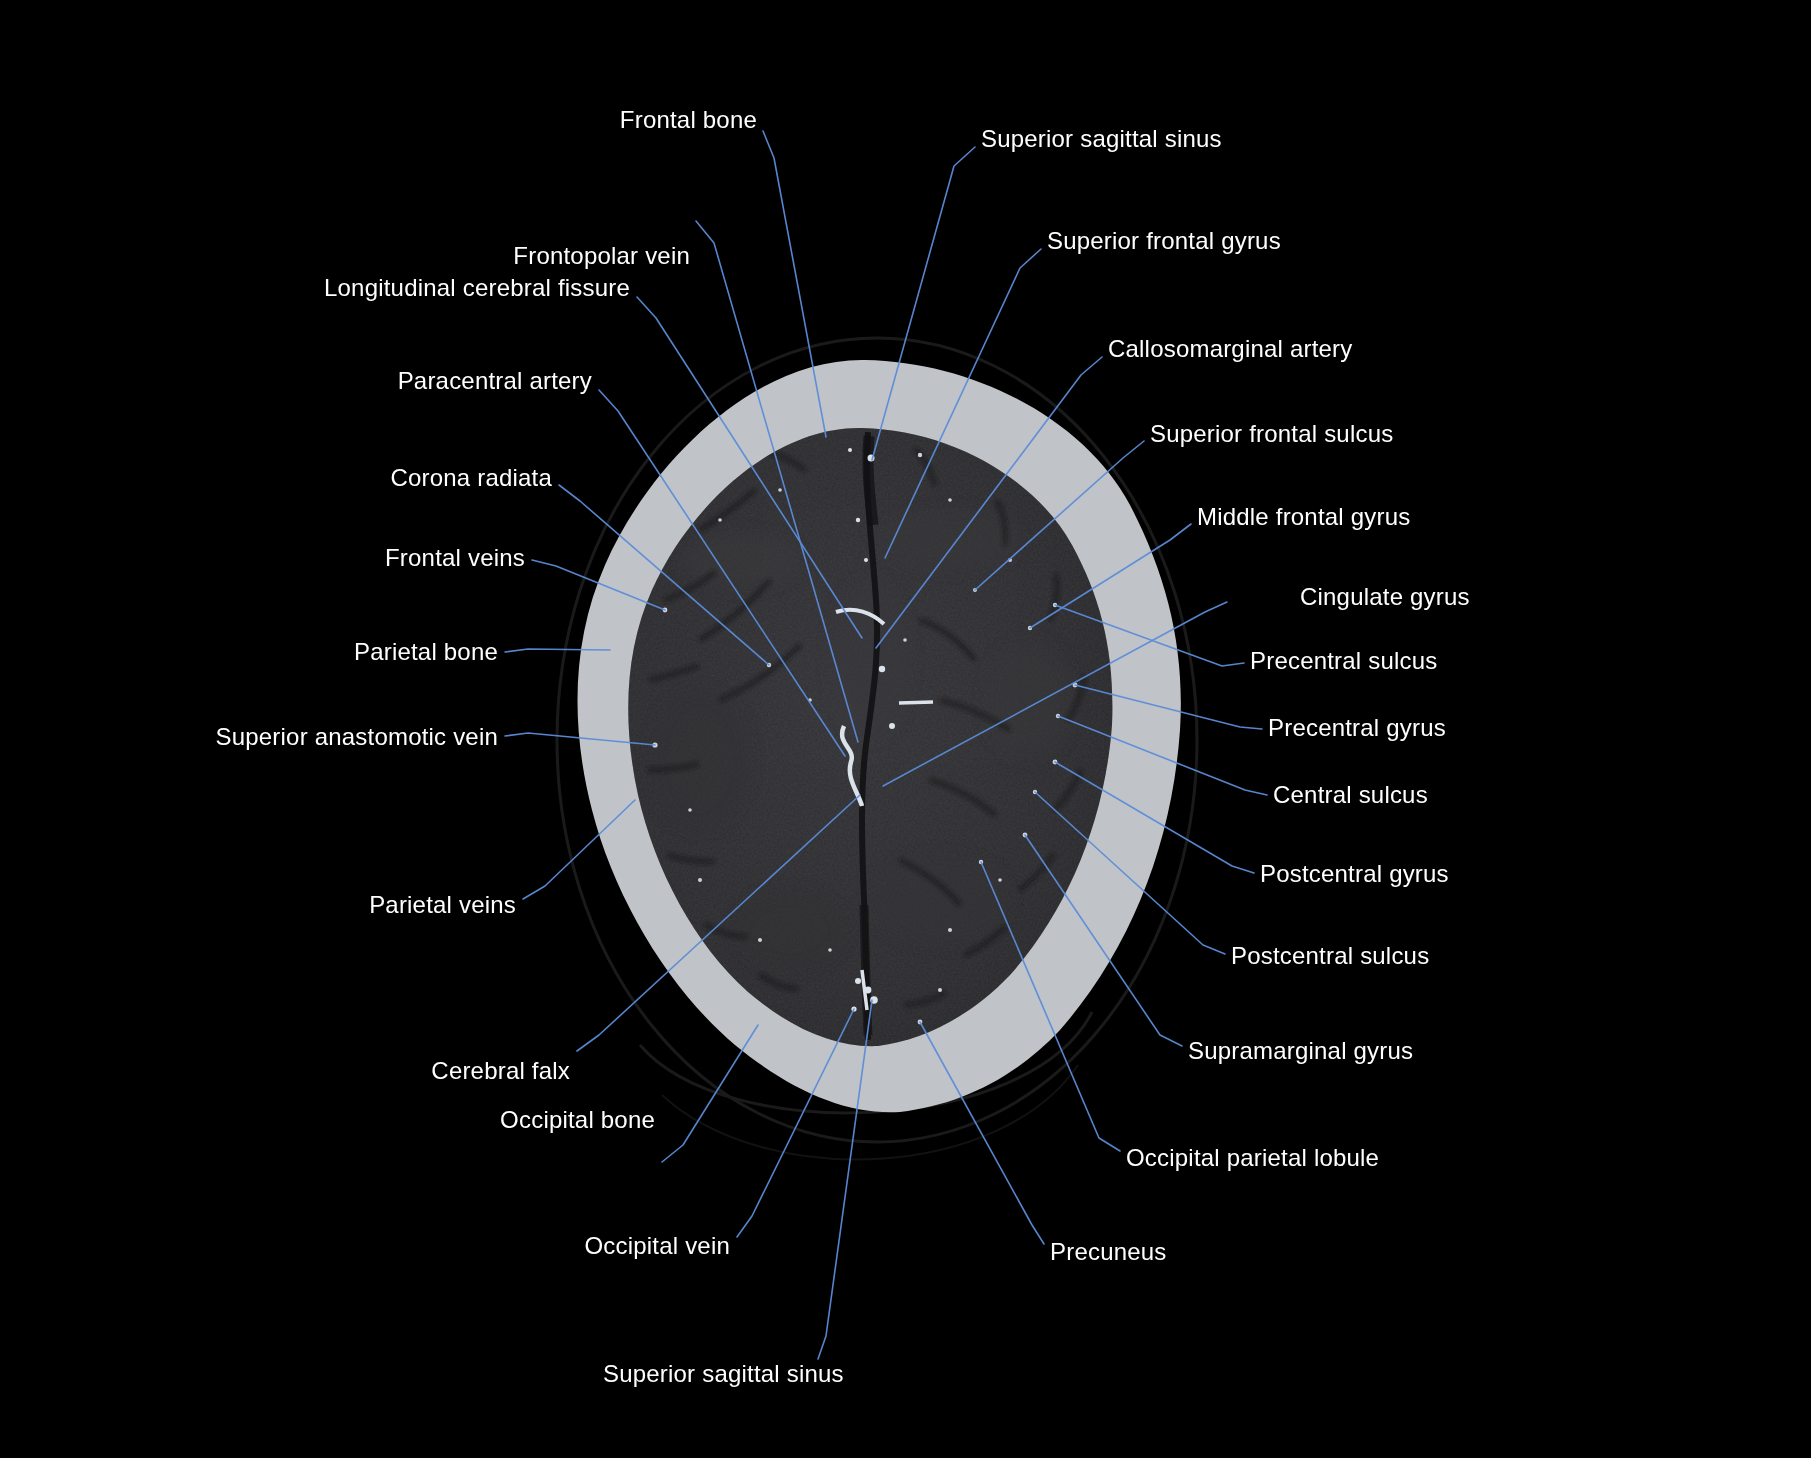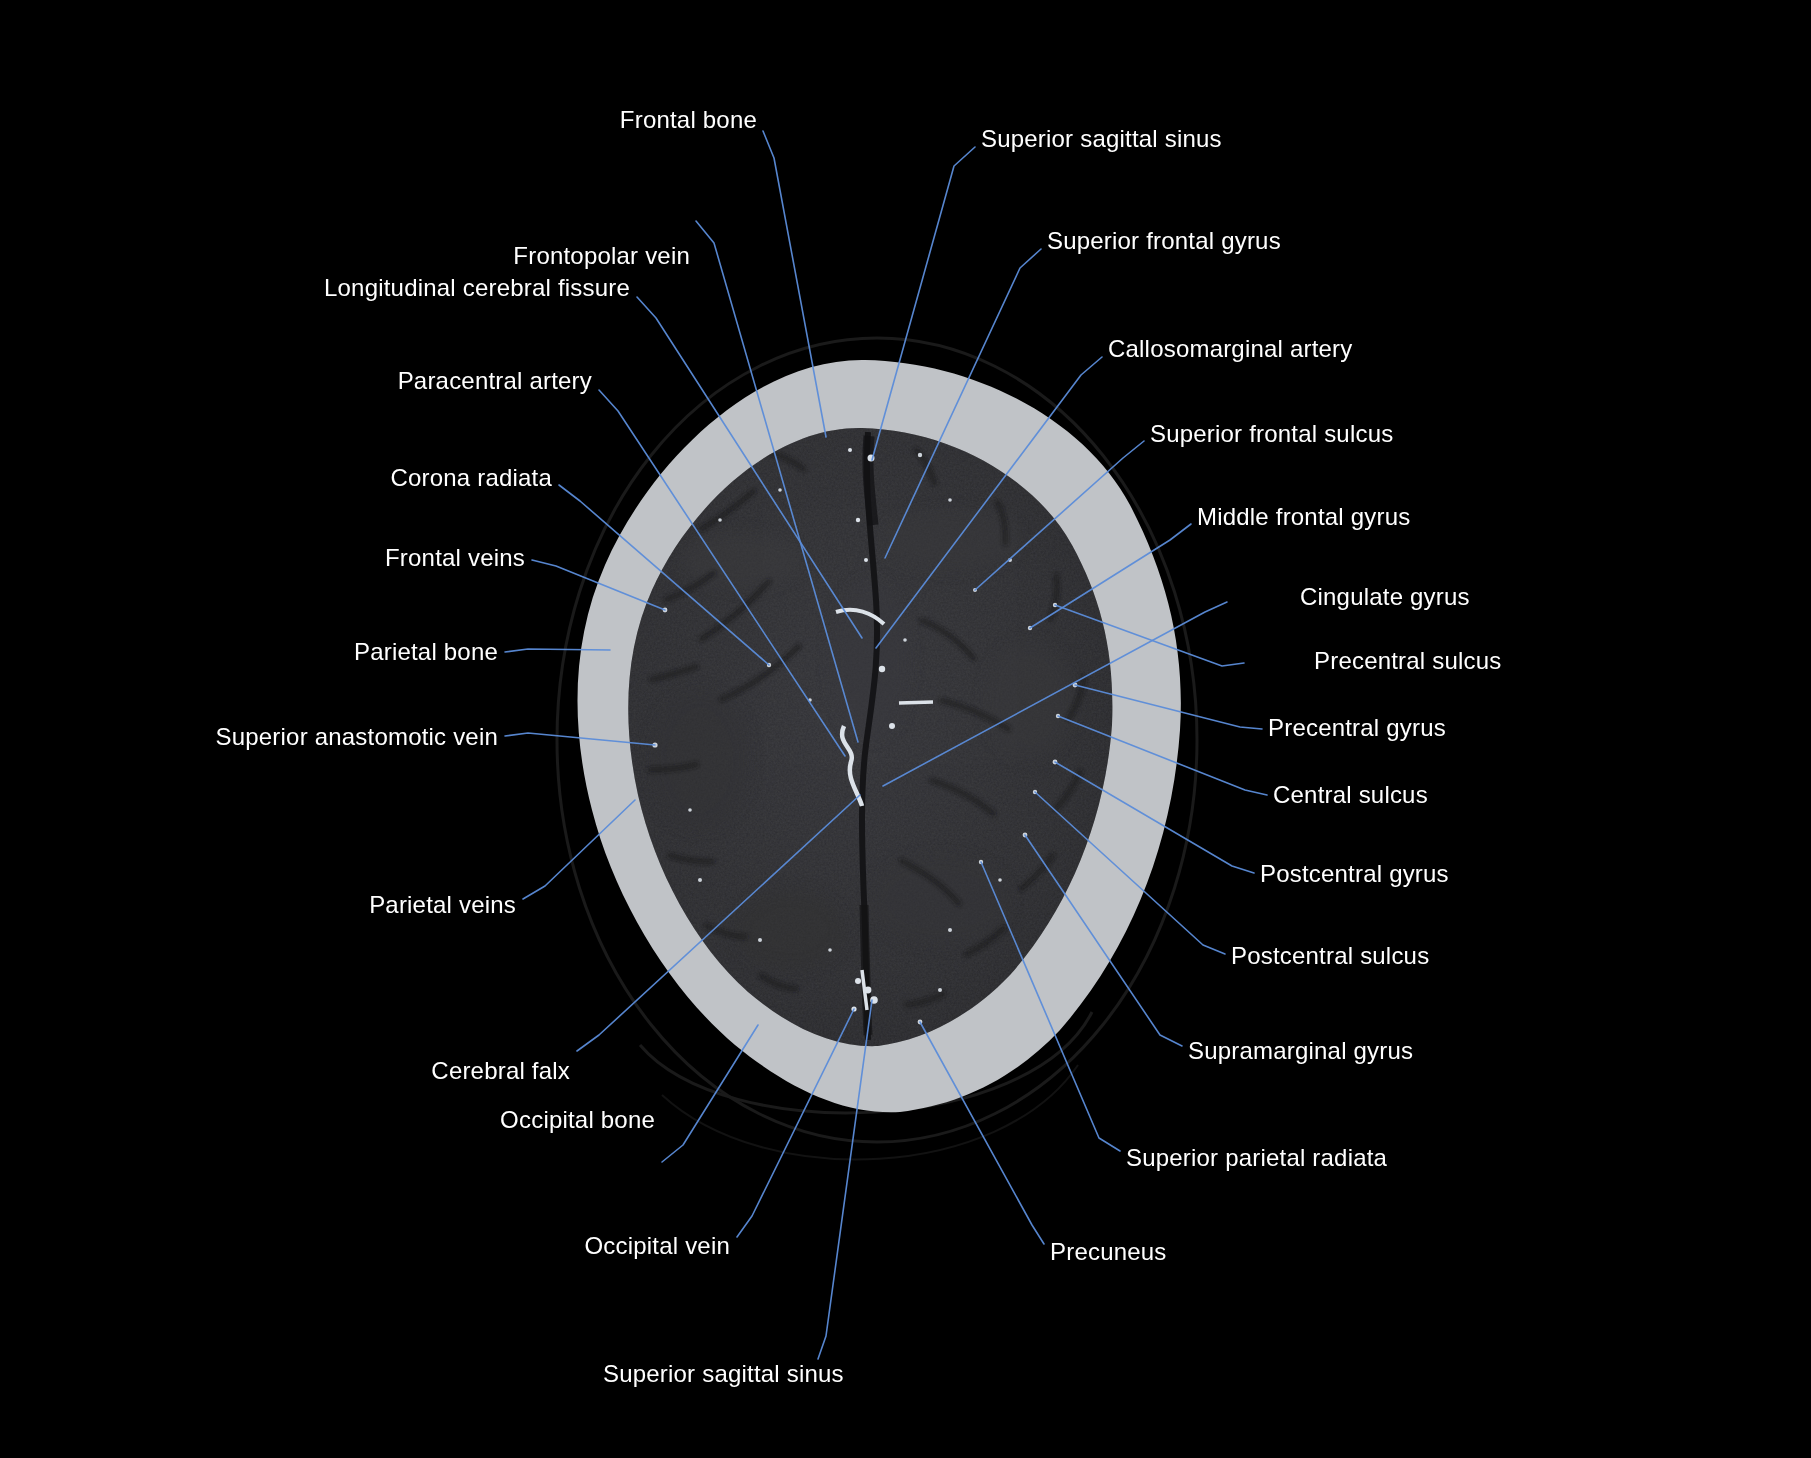--- a/index.html
+++ b/index.html
@@ -228,22 +228,22 @@
       <div class="label" style="top: 1058px; right: 1241px; text-align: right; margin-top: 13px;">Cerebral falx</div>
       <div class="label" style="top: 1120px; right: 1156px; text-align: right;">Occipital bone</div>
       <div class="label" style="top: 1246px; right: 1081px; text-align: center;">Occipital vein</div>
       <div class="label" style="top: 1374px; left: 603px;">Superior sagittal sinus</div>
       <div class="label" style="top: 139px; left: 981px;">Superior sagittal sinus</div>
       <div class="label" style="top: 241px; left: 1047px;">Superior frontal gyrus</div>
       <div class="label" style="top: 349px; left: 1108px;">Callosomarginal artery</div>
       <div class="label" style="top: 434px; left: 1150px;">Superior frontal sulcus</div>
       <div class="label" style="top: 517px; left: 1197px;">Middle frontal gyrus</div>
       <div class="label" style="top: 597px; left: 1300px;">Cingulate gyrus</div>
-      <div class="label" style="top: 661px; left: 1314px;">Precentral sulcus</div>
+      <div class="label" style="top: 661px; left: 1250px;">Precentral sulcus</div>
       <div class="label" style="top: 728px; left: 1268px;">Precentral gyrus</div>
       <div class="label" style="top: 795px; left: 1273px;">Central sulcus</div>
       <div class="label" style="top: 874px; left: 1260px;">Postcentral gyrus</div>
       <div class="label" style="top: 956px; left: 1231px;">Postcentral sulcus</div>
       <div class="label" style="top: 1051px; left: 1188px;">Supramarginal gyrus</div>
-      <div class="label" style="top: 1158px; left: 1126px;">Superior parietal radiata</div>
+      <div class="label" style="top: 1158px; left: 1126px;">Occipital parietal lobule</div>
       <div class="label" style="top: 1252px; left: 1050px;">Precuneus</div>
     </div>
 </div>
 
 </body></html>

